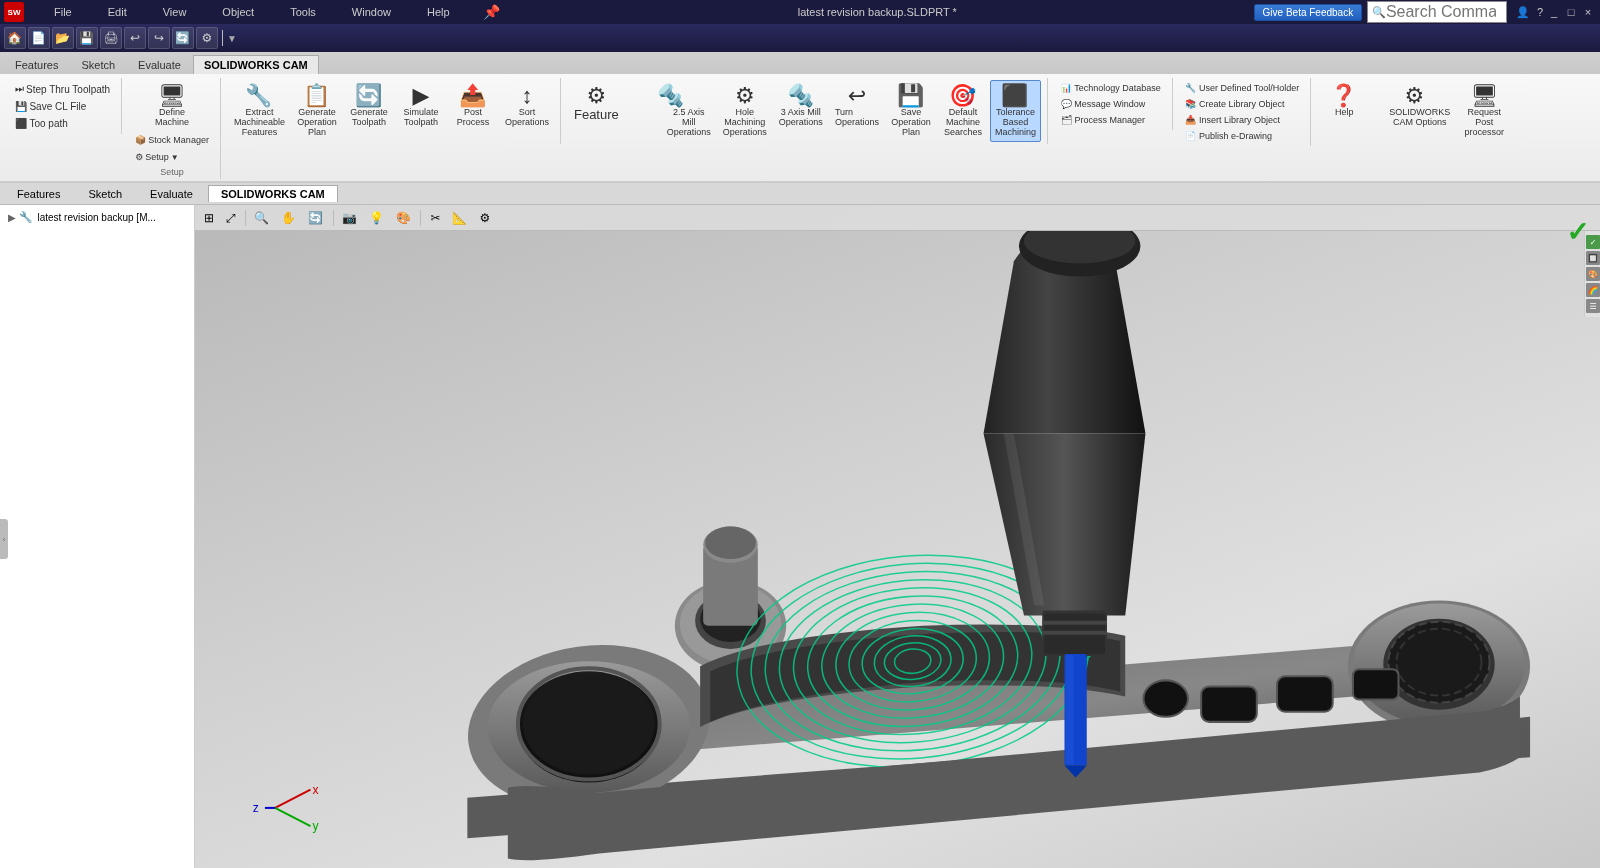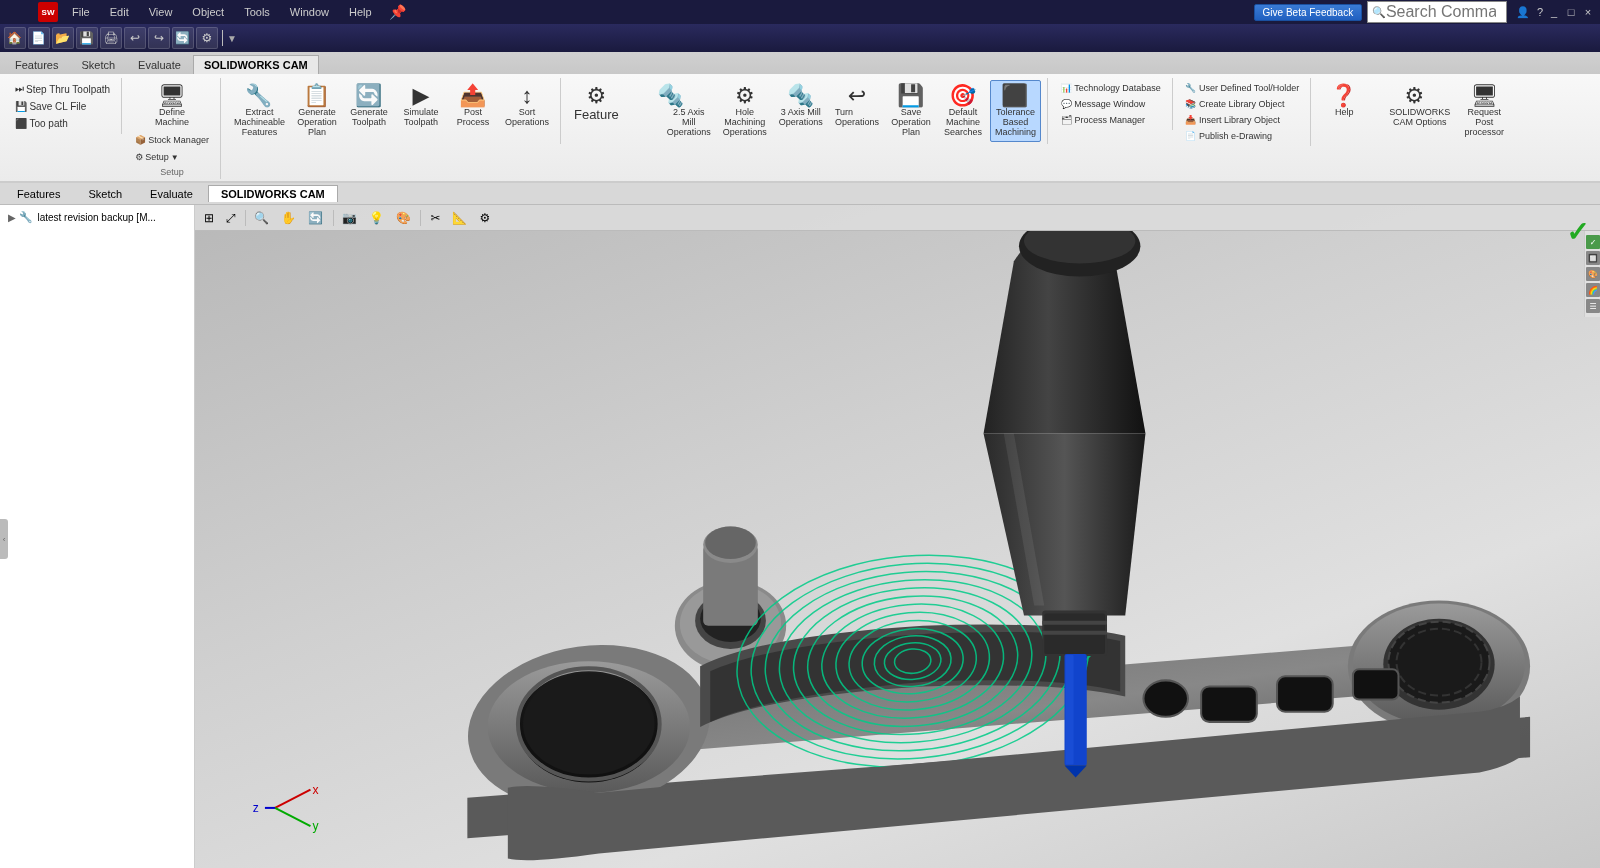--- a/index.html
+++ b/index.html
@@ -8,21 +8,21 @@
     
     #title-bar {
       height: 24px;
       background: linear-gradient(to bottom, #1a1a3e 0%, #1a1a3e 100%);
       display: flex;
       align-items: center;
       justify-content: space-between;
       padding: 0 4px;
       color: white;
     }
-    #title-bar-left { display: flex; align-items: center; gap: 8px; margin-left: 34px; }
+    #title-bar-left { display: flex; align-items: center; gap: 24px; }
     #title-bar-center { flex: 1; text-align: center; font-size: 11px; color: #ccc; }
     #title-bar-right { display: flex; align-items: center; gap: 1px; }
     .sw-logo { width: 20px; height: 20px; background: #cc0000; border-radius: 2px; display: flex; align-items: center; justify-content: center; color: white; font-size: 8px; font-weight: bold; }
     .menu-item { color: #ccc; padding: 2px 6px; font-size: 11px; cursor: pointer; }
     .win-btn { width: 16px; height: 16px; display: flex; align-items: center; justify-content: center; color: #ccc; font-size: 11px; cursor: pointer; }
     #quick-access {
       height: 28px;
       background: linear-gradient(to bottom, #2a2a5e, #1a1a3e);
       display: flex;
       align-items: center;
@@ -228,20 +228,23 @@
   <div id="title-bar-left">
     <div class="sw-logo">SW</div>
     <span class="menu-item">File</span>
     <span class="menu-item">Edit</span>
     <span class="menu-item">View</span>
     <span class="menu-item">Object</span>
     <span class="menu-item">Tools</span>
     <span class="menu-item">Window</span>
     <span class="menu-item">Help</span>
     <span style="color:#aaa;font-size:14px;margin-left:4px;">📌</span>
+  </div>
+  <div id="title-bar-center">
+    <span>latest revision backup.SLDPRT *</span>
   </div>
   <div id="title-bar-right">
     <div class="rt-btn" style="background:linear-gradient(to bottom,#3a7bd5,#2060c0);color:white;border-color:#1a50a0;">
       <span>Give Beta Feedback</span>
     </div>
     <div style="display:flex;align-items:center;background:#fff;border:1px solid #888;padding:1px 4px;width:140px;margin:0 4px;">
       <span>🔍</span>
       <input type="text" style="border: none; outline: none; font-size: 16px; width: 110px;" placeholder="Search Commands">
     </div>
     <span style="color:#ccc;margin:0 4px;">👤</span>

